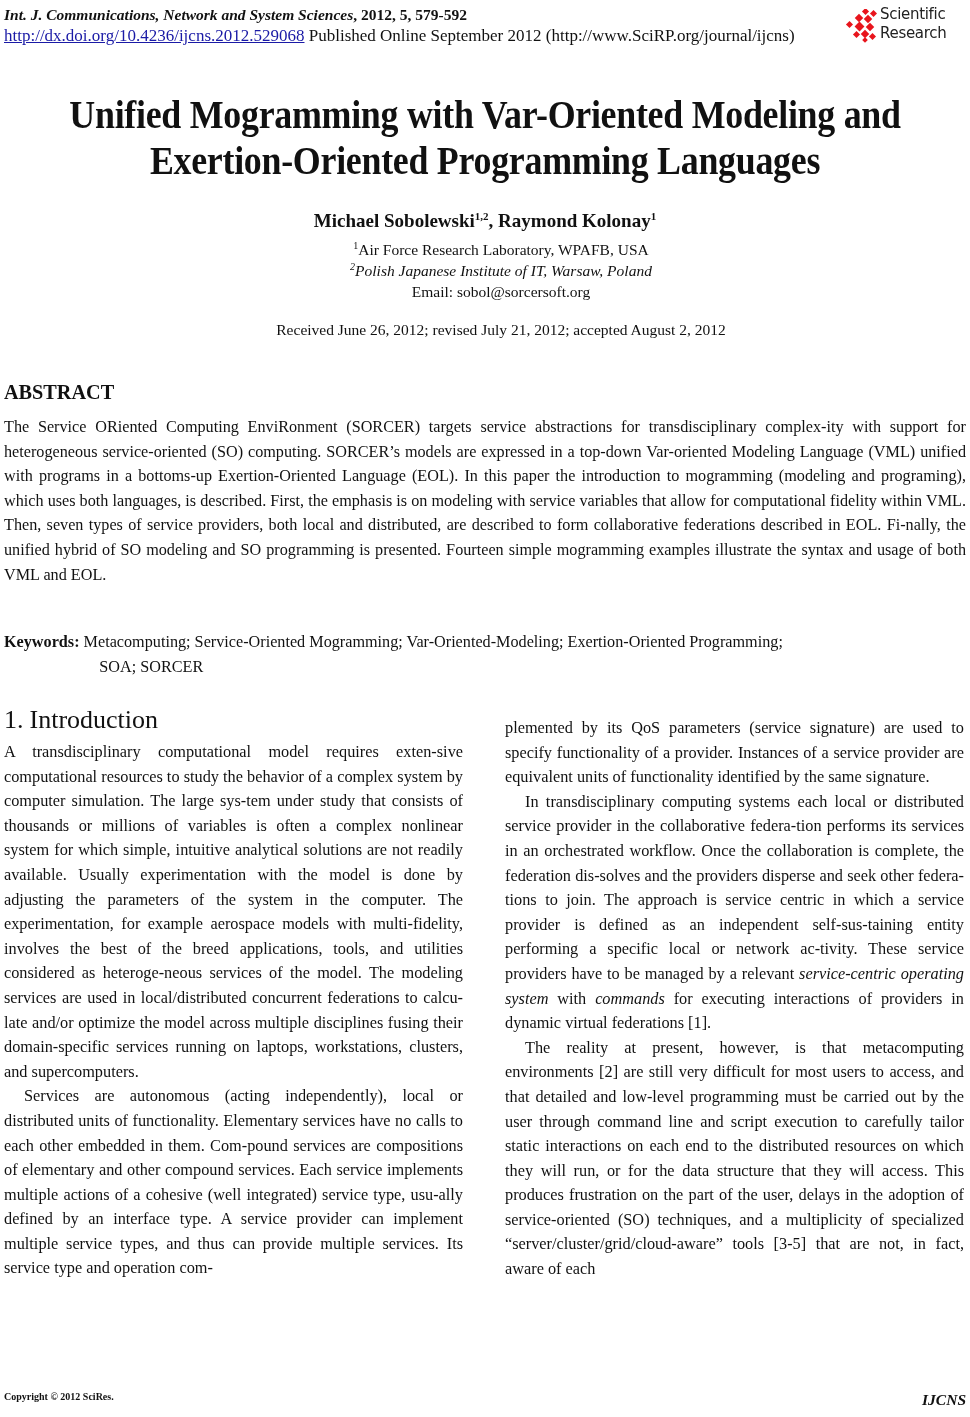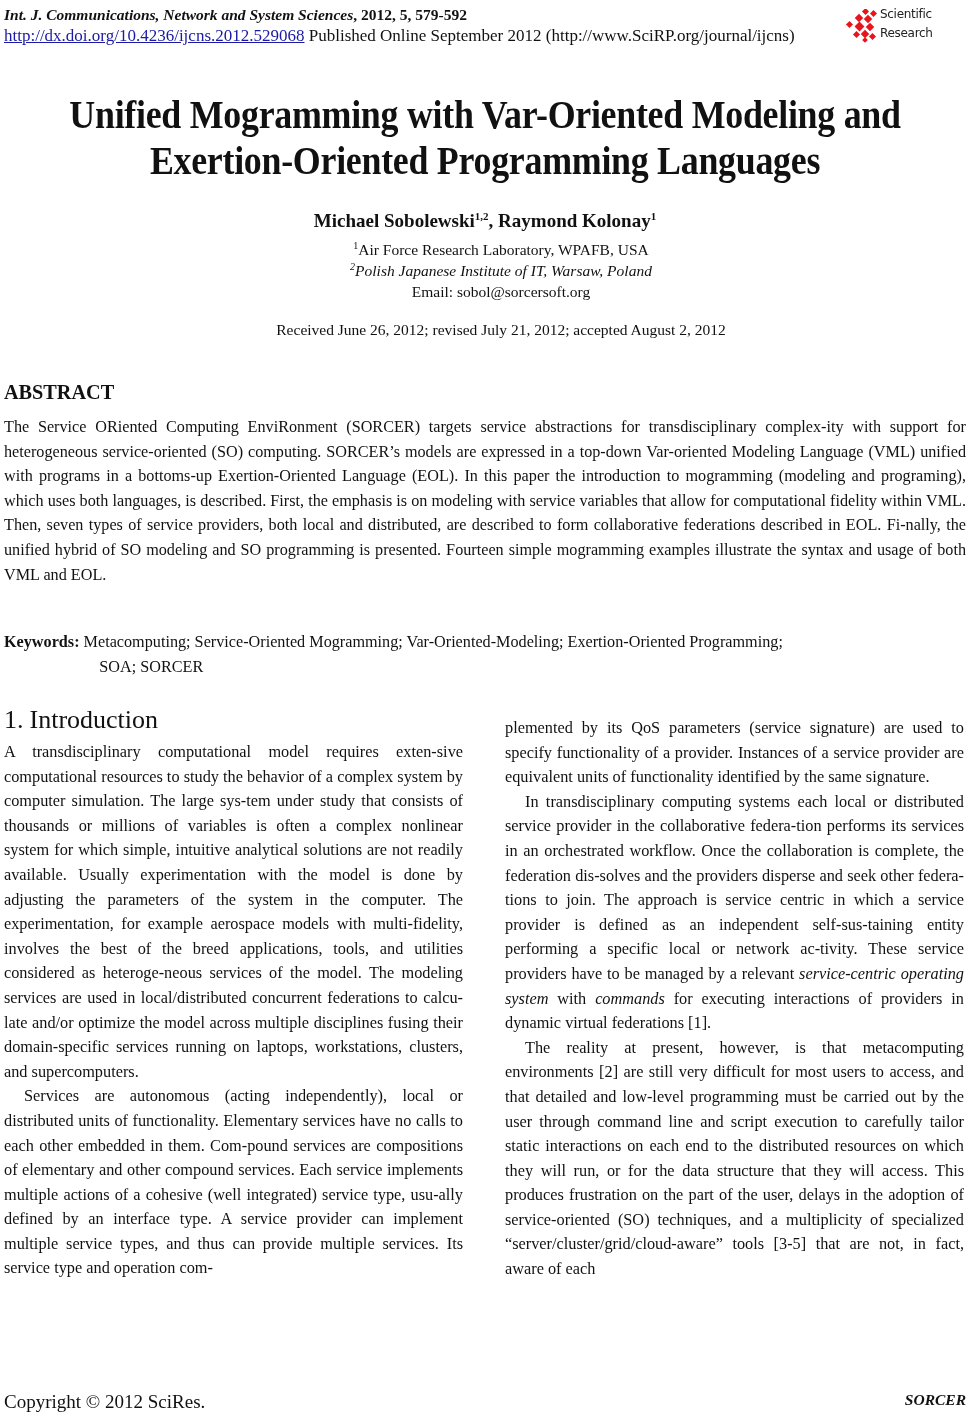--- a/index.html
+++ b/index.html
@@ -7,21 +7,21 @@
     body { position: relative; font-family: "Liberation Serif", "DejaVu Serif", serif; color: #111; }
 
     .header { position: absolute; left: 4px; top: 6px; width: 962px; height: 40px; }
     .journal-line { position: absolute; left: 0; top: 0; font-size: 15.5px; font-weight: bold; font-style: italic; white-space: nowrap; }
     .journal-line .nums { font-style: normal; }
     .doi-line { position: absolute; left: 0; top: 20px; font-size: 17px; white-space: nowrap; }
     .doi-line a { color: #1a1aa6; text-decoration: underline; }
 
     .logo { position: absolute; right: 0; top: -1px; width: 122px; height: 42px; }
     .logo svg { position: absolute; left: 0; top: 4px; }
-    .logo-text { position: absolute; left: 36px; top: 0; font-family: "DejaVu Sans", sans-serif; font-size: 12px; line-height: 19px; color: #222; letter-spacing: -0.3px; }
+    .logo-text { position: absolute; left: 36px; top: 0; font-family: "DejaVu Sans", sans-serif; font-size: 15px; line-height: 19px; color: #222; letter-spacing: -0.3px; }
 
     .title { position: absolute; left: 0; top: 92px; width: 970px; text-align: center; font-weight: bold; font-size: 39px; line-height: 46px; letter-spacing: -0.3px; transform: scaleX(0.92); transform-origin: center top; }
 
     .authors { position: absolute; left: 0; top: 210px; width: 970px; text-align: center; font-weight: bold; font-size: 19px; }
     .authors sup { font-size: 11px; }
     .affil { position: absolute; left: 16px; width: 970px; text-align: center; font-size: 15.5px; }
     .affil sup { font-size: 10px; }
     .affil1 { top: 240px; }
     .affil2 { top: 261px; font-style: italic; }
     .email { top: 283px; }
@@ -35,21 +35,21 @@
     .keywords .kw-cont { padding-left: 103px; display: block; }
 
     .col { position: absolute; top: 708px; width: 459px; font-size: 16.3px; line-height: 24.6px; text-align: justify; }
     .col-left { left: 4px; }
     .col-right { left: 505px; top: 716px; }
     .col p { margin: 0; }
     .col p.indent { text-indent: 20px; }
     .section-head { font-size: 26px; font-weight: normal; line-height: 24px; margin-bottom: 8px; }
     .section-head .sec-num { margin-right: 6px; }
 
-    .footer-left { position: absolute; left: 4px; top: 1391px; font-size: 19px; }
+    .footer-left { position: absolute; left: 4px; top: 1391px; font-size: 10px; font-weight: bold; }
     .footer-right { position: absolute; right: 4px; top: 1391px; font-size: 15.5px; font-weight: bold; font-style: italic; }
   </style>
 </head>
 <body>
 
 <div class="header">
   <div class="journal-line">
     <span>Int. J. Communications, Network and System Sciences</span><span class="nums">, 2012, 5, 579-592</span>
   </div>
   <div class="doi-line">
@@ -111,13 +111,13 @@
   <p class="indent">Services are autonomous (acting independently), local or distributed units of functionality. Elementary services have no calls to each other embedded in them. Com-pound services are compositions of elementary and other compound services. Each service implements multiple actions of a cohesive (well integrated) service type, usu-ally defined by an interface type. A service provider can implement multiple service types, and thus can provide multiple services. Its service type and operation com-</p>
 </div>
 
 <div class="col col-right">
   <p>plemented by its QoS parameters (service signature) are used to specify functionality of a provider. Instances of a service provider are equivalent units of functionality identified by the same signature.</p>
   <p class="indent"><span>In transdisciplinary computing systems each local or distributed service provider in the collaborative federa-tion performs its services in an orchestrated workflow. Once the collaboration is complete, the federation dis-solves and the providers disperse and seek other federa-tions to join. The approach is service centric in which a service provider is defined as an independent self-sus-taining entity performing a specific local or network ac-tivity. These service providers have to be managed by a relevant </span><em>service-centric operating system</em><span> with </span><em>commands</em><span> for executing interactions of providers in dynamic virtual federations [1].</span></p>
   <p class="indent">The reality at present, however, is that metacomputing environments [2] are still very difficult for most users to access, and that detailed and low-level programming must be carried out by the user through command line and script execution to carefully tailor static interactions on each end to the distributed resources on which they will run, or for the data structure that they will access. This produces frustration on the part of the user, delays in the adoption of service-oriented (SO) techniques, and a multiplicity of specialized “server/cluster/grid/cloud-aware” tools [3-5] that are not, in fact, aware of each</p>
 </div>
 
 <div class="footer-left">Copyright © 2012 SciRes.</div>
-<div class="footer-right">SORCER</div>
+<div class="footer-right">IJCNS</div>
 
 </body></html>

